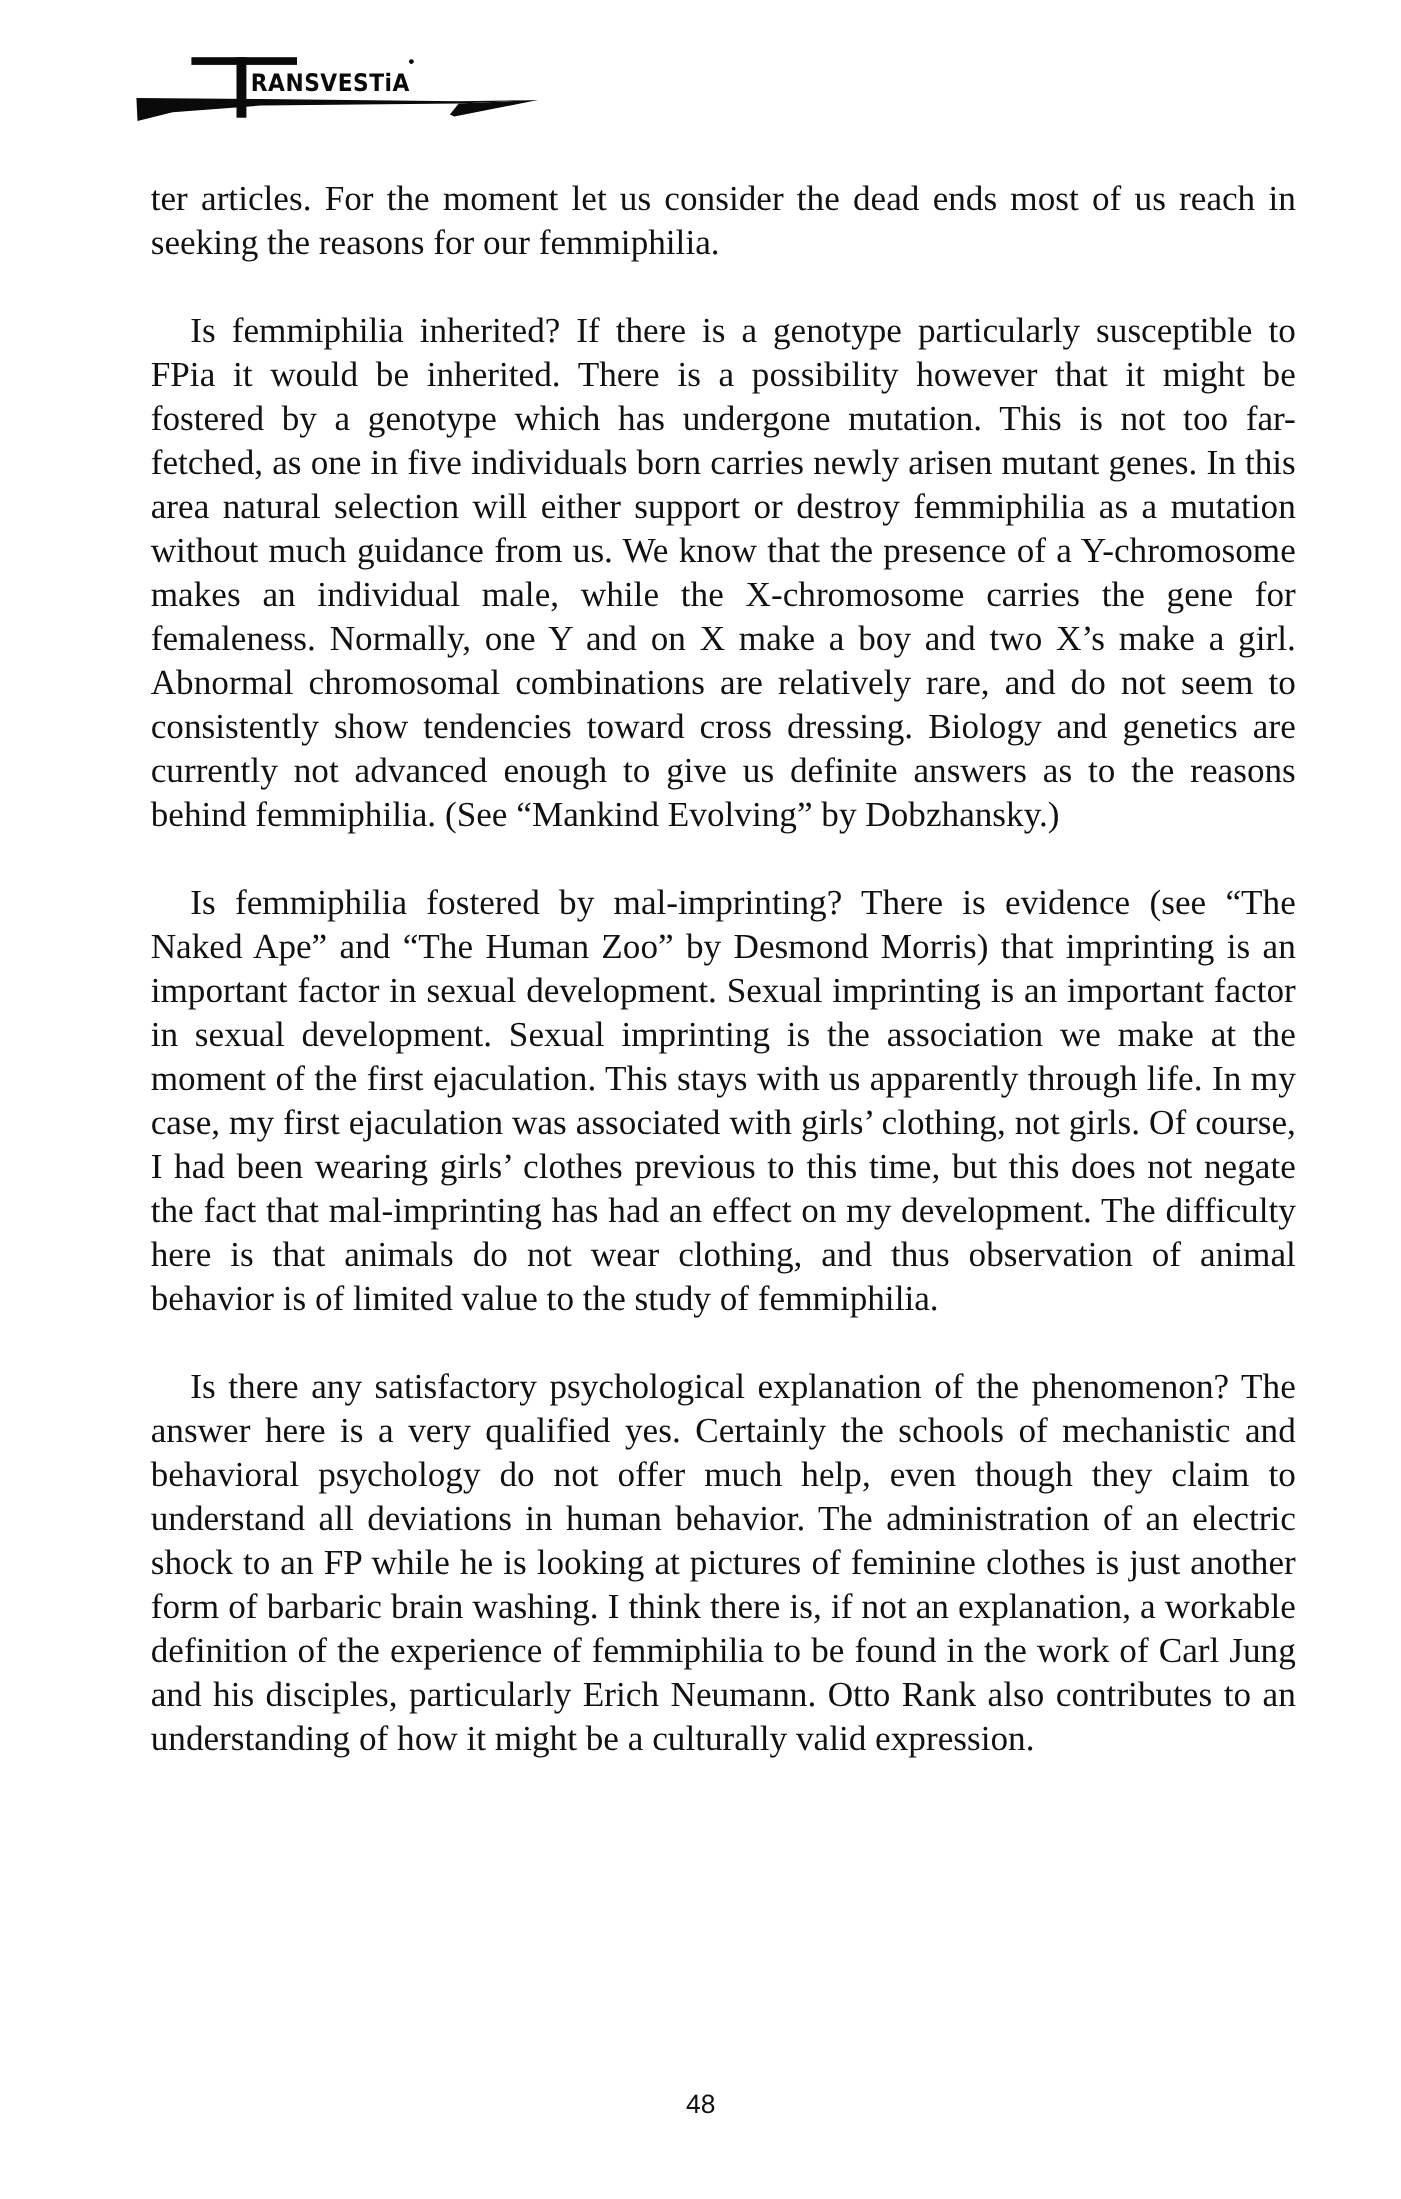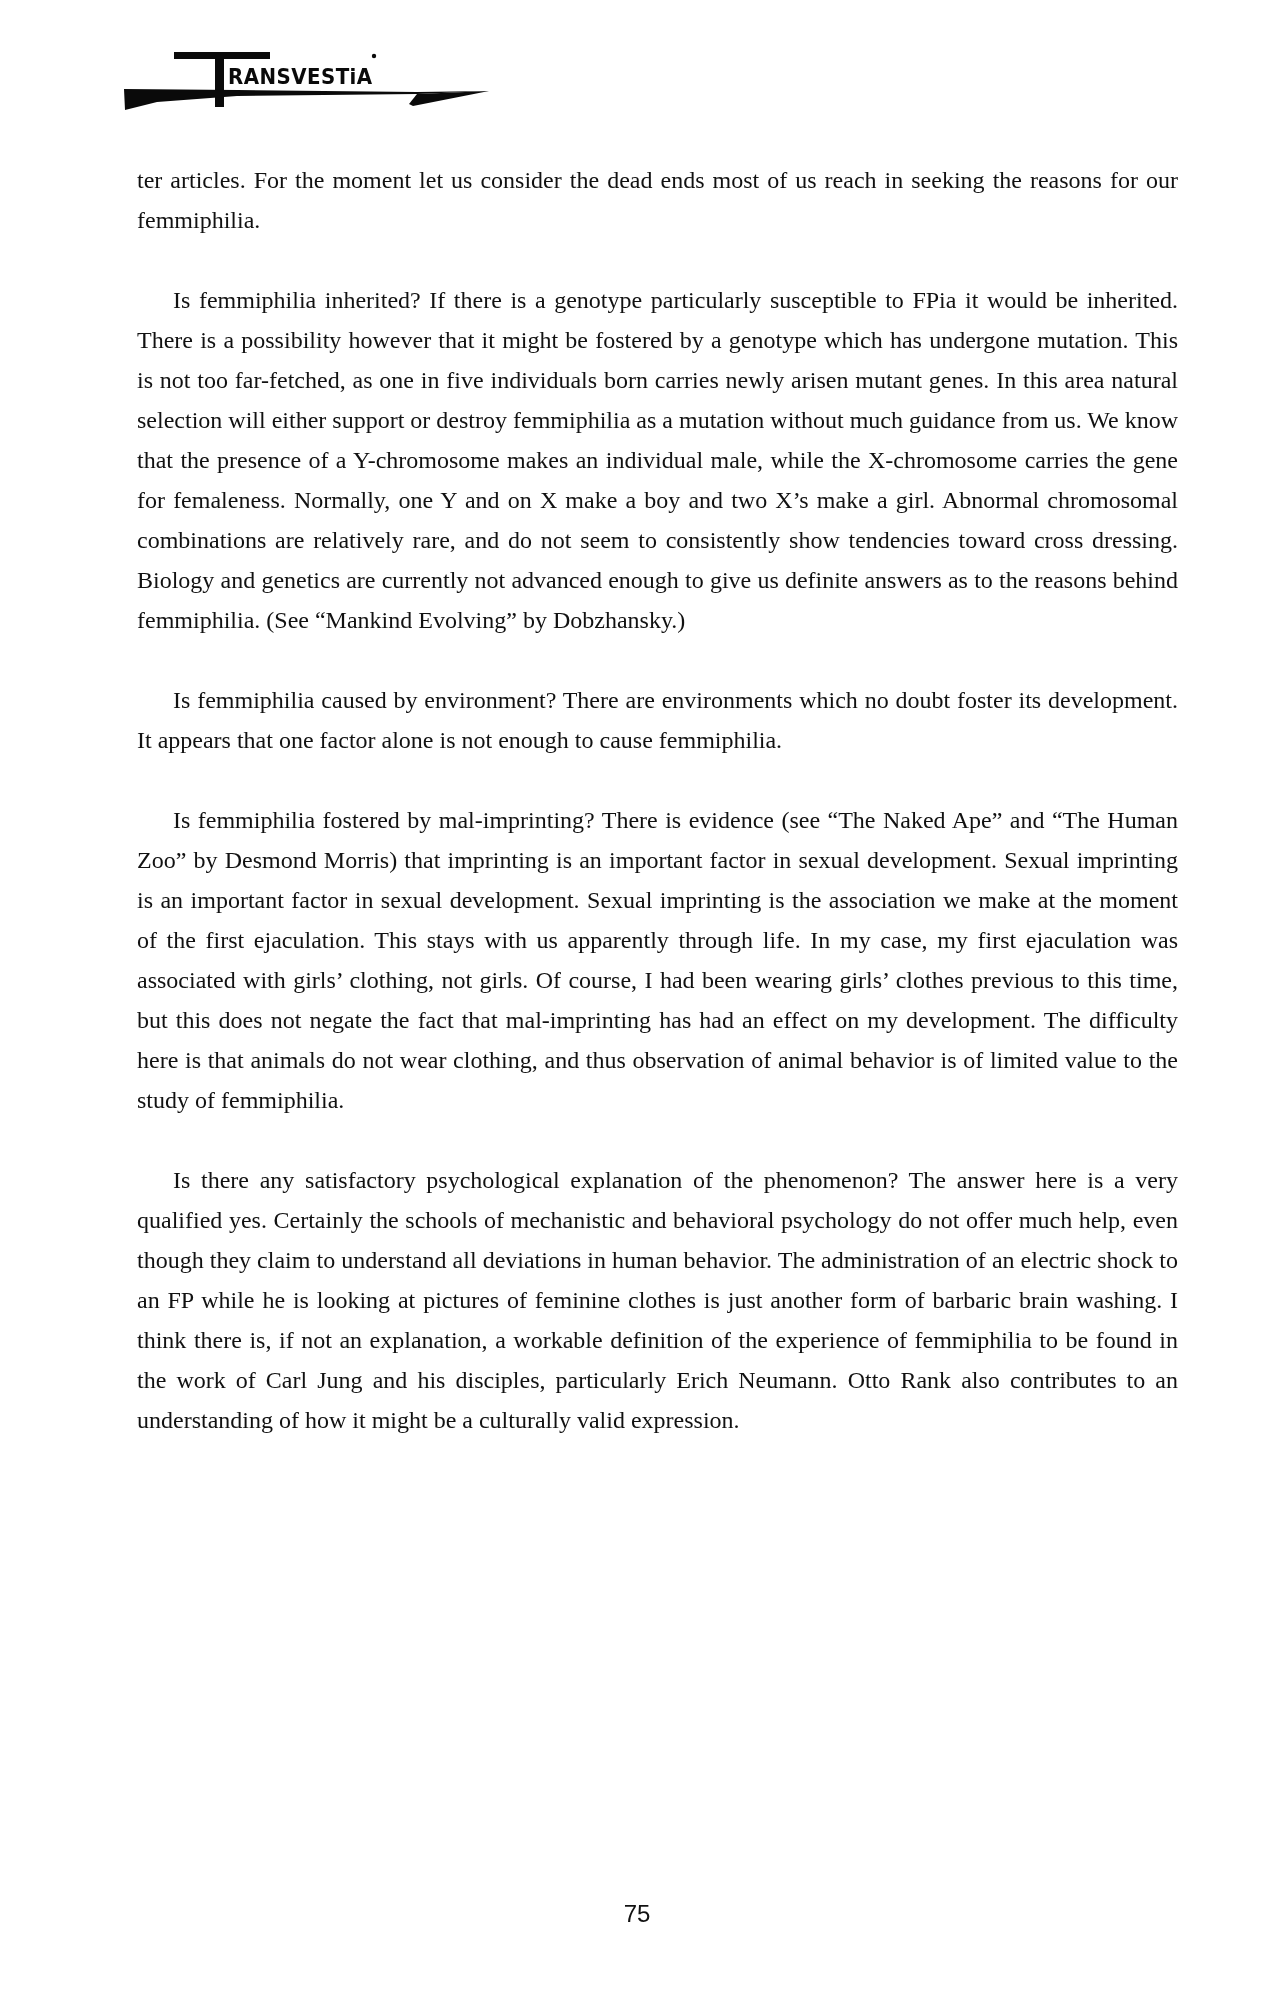--- a/index.html
+++ b/index.html
@@ -42,21 +42,21 @@
       transform: scaleX(0.9);
       transform-origin: left top;
       white-space: nowrap;
     }
     .body-text {
       position: absolute;
       left: 137px;
       top: 160px;
       width: 1041px;
       font-family: "Liberation Serif", serif;
-      font-size: 24px;
+      font-size: 32px;
       line-height: 40px;
       color: #111111;
     }
     .body-text p {
       margin: 0 0 40px 0;
       text-align: justify;
       text-indent: 36px;
       hyphens: manual;
     }
     .body-text p.continued {
@@ -89,18 +89,17 @@
     <path d="M300,54 L372,51 L296,66 L292,64 Z" fill="#0a0a0a"></path>
 
     <circle cx="257" cy="16" r="2.2" fill="#0a0a0a"></circle>
   </svg>
   <span class="masthead-word">RANSVESTiA</span>
 </div>
 
 <div class="body-text">
   <p class="continued">ter articles. For the moment let us consider the dead ends most of us reach in seeking the reasons for our femmiphilia.</p>
   <p>Is femmiphilia inherited? If there is a genotype particularly suscep­tible to FPia it would be inherited. There is a possibility however that it might be fostered by a genotype which has undergone mutation. This is not too far-fetched, as one in five individuals born carries newly arisen mutant genes. In this area natural selection will either support or destroy femmiphilia as a mutation without much guidance from us. We know that the presence of a Y-chromosome makes an individual male, while the X-chromosome carries the gene for femaleness. Normally, one Y and on X make a boy and two X’s make a girl. Abnormal chromosomal com­binations are relatively rare, and do not seem to consistently show ten­dencies toward cross dressing. Biology and genetics are currently not ad­vanced enough to give us definite answers as to the reasons behind femmi­philia. (See “Mankind Evolving” by Dobzhansky.)</p>
-  <p>Is femmiphilia caused by environment? There are environments which no doubt foster its development. It appears that one factor alone is not enough to cause femmiphilia.</p>
   <p>Is femmiphilia fostered by mal-imprinting? There is evidence (see “The Naked Ape” and “The Human Zoo” by Desmond Morris) that imprinting is an important factor in sexual development. Sexual imprint­ing is an important factor in sexual development. Sexual imprinting is the association we make at the moment of the first ejaculation. This stays with us apparently through life. In my case, my first ejaculation was associated with girls’ clothing, not girls. Of course, I had been wear­ing girls’ clothes previous to this time, but this does not negate the fact that mal-imprinting has had an effect on my development. The difficulty here is that animals do not wear clothing, and thus observation of animal behavior is of limited value to the study of femmiphilia.</p>
   <p>Is there any satisfactory psychological explanation of the phenomenon? The answer here is a very qualified yes. Certainly the schools of mechan­istic and behavioral psychology do not offer much help, even though they claim to understand all deviations in human behavior. The admin­istration of an electric shock to an FP while he is looking at  pictures of feminine clothes is just another form of barbaric brain washing. I think there is, if not an explanation, a workable definition of the experience of femmiphilia to be found in the work of Carl Jung and his disciples, particularly Erich Neumann. Otto Rank also contributes to an under­standing of how it might be a culturally valid expression.</p>
 </div>
 
-<div class="page-number">75</div>
+<div class="page-number">48</div>
 
 </body></html>

